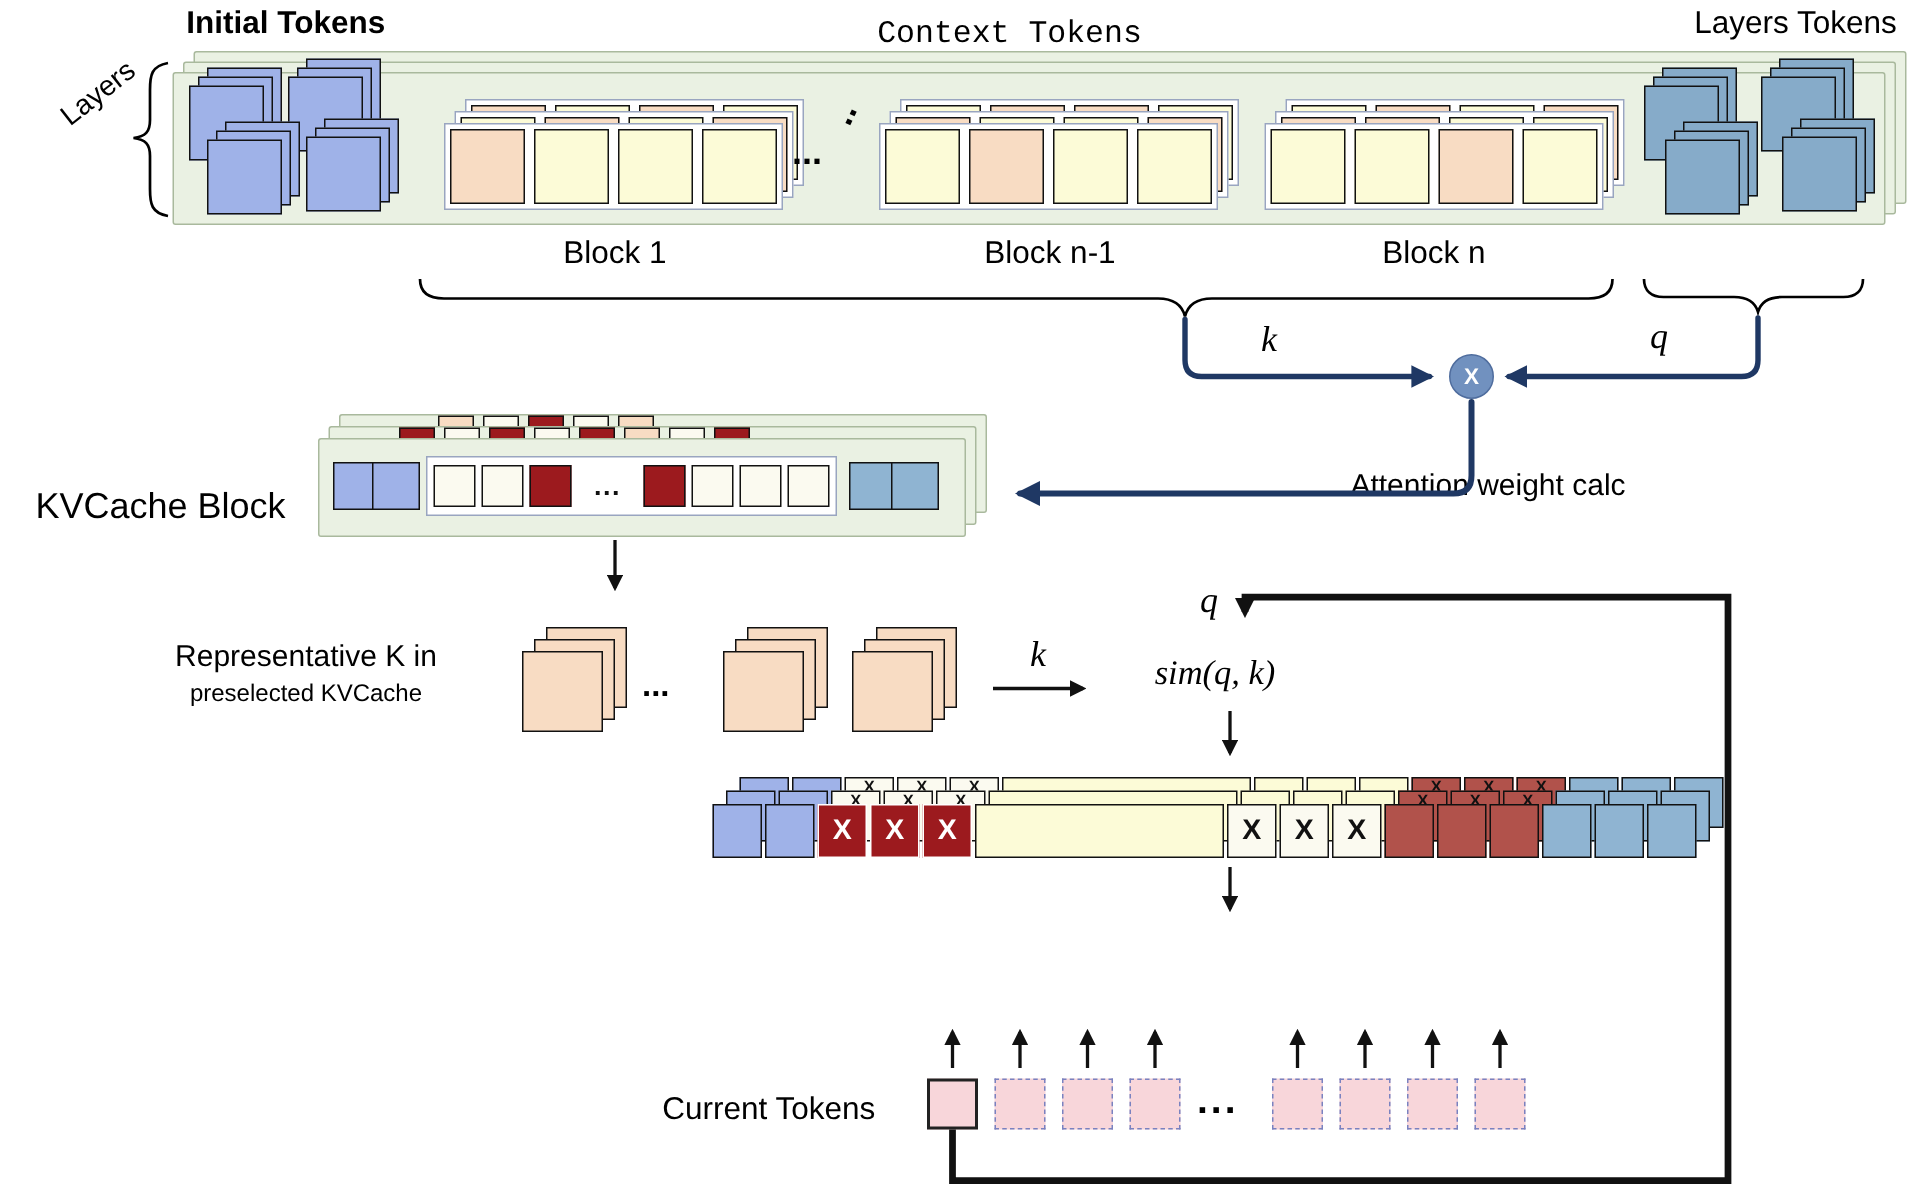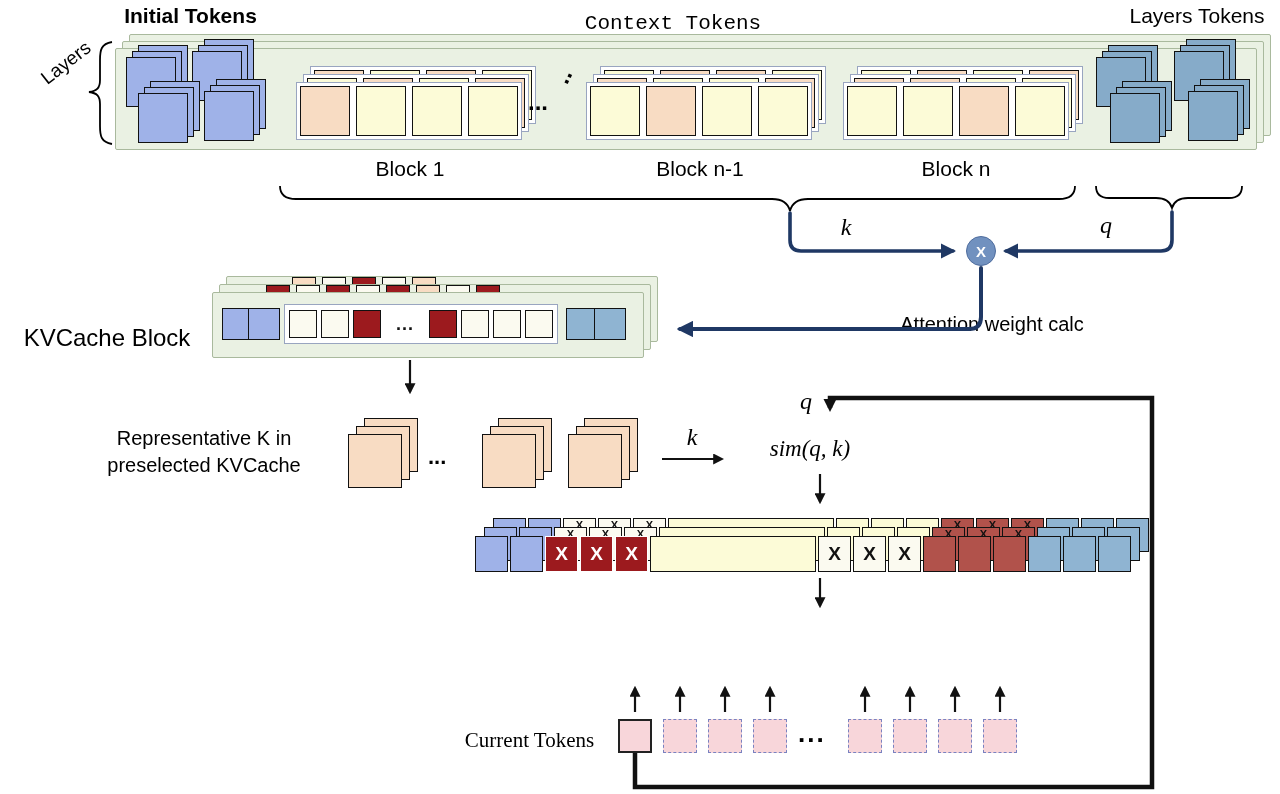--- a/index.html
+++ b/index.html
@@ -216,21 +216,21 @@
     <span class="mdots">...</span>
     <i class="c-red"></i>
     <i class="c-cream"></i>
     <i class="c-cream"></i>
     <i class="c-cream"></i>
   </div>
   <i class="msq c-lblue" style="left:566px;top:308px;width:32px;height:32px;"></i>
   <i class="msq c-lblue" style="left:594px;top:308px;width:32px;height:32px;"></i>
 
   <div class="lbl" style="left:84px;top:427px;width:240px;font-size:20px;">Representative K in</div>
-  <div class="lbl" style="left:84px;top:454px;width:240px;font-size:20px;">preselected KVCache</div>
+  <div class="lbl" style="left:84px;top:454px;width:240px;font-size:16px;">preselected KVCache</div>
 
   <div class="stk54" style="left:348px;top:434px;">
       <i class="p2 c-peach"></i>
       <i class="p1 c-peach"></i>
       <i class="p0 c-peach"></i>
     </div>
   <div class="dots" style="left:428px;top:444px;font-size:22px;">...</div>
   <div class="stk54" style="left:482px;top:434px;">
       <i class="p2 c-peach"></i>
       <i class="p1 c-peach"></i>
@@ -292,21 +292,21 @@
     <i class="c-cream xb">X</i>
     <i class="c-brick"></i>
     <i class="c-brick"></i>
     <i class="c-brick"></i>
     <i class="c-lblue"></i>
     <i class="c-lblue"></i>
     <i class="c-lblue"></i>
   </div>
 
 
-  <div class="lbl" style="left:437px;top:728px;width:185px;font-family:Liberation Serif, serif;">Current Tokens</div>
+  <div class="lbl" style="left:420px;top:728px;width:185px;">Current Tokens</div>
   <i class="ct solid" style="left:618px;top:719px;"></i>
   <i class="ct dash" style="left:663px;top:719px;"></i>
   <i class="ct dash" style="left:708px;top:719px;"></i>
   <i class="ct dash" style="left:753px;top:719px;"></i>
   <div class="dots" style="left:798px;top:718px;font-size:26px;letter-spacing:2px;">...</div>
   <i class="ct dash" style="left:848px;top:719px;"></i>
   <i class="ct dash" style="left:893px;top:719px;"></i>
   <i class="ct dash" style="left:938px;top:719px;"></i>
   <i class="ct dash" style="left:983px;top:719px;"></i>
 

